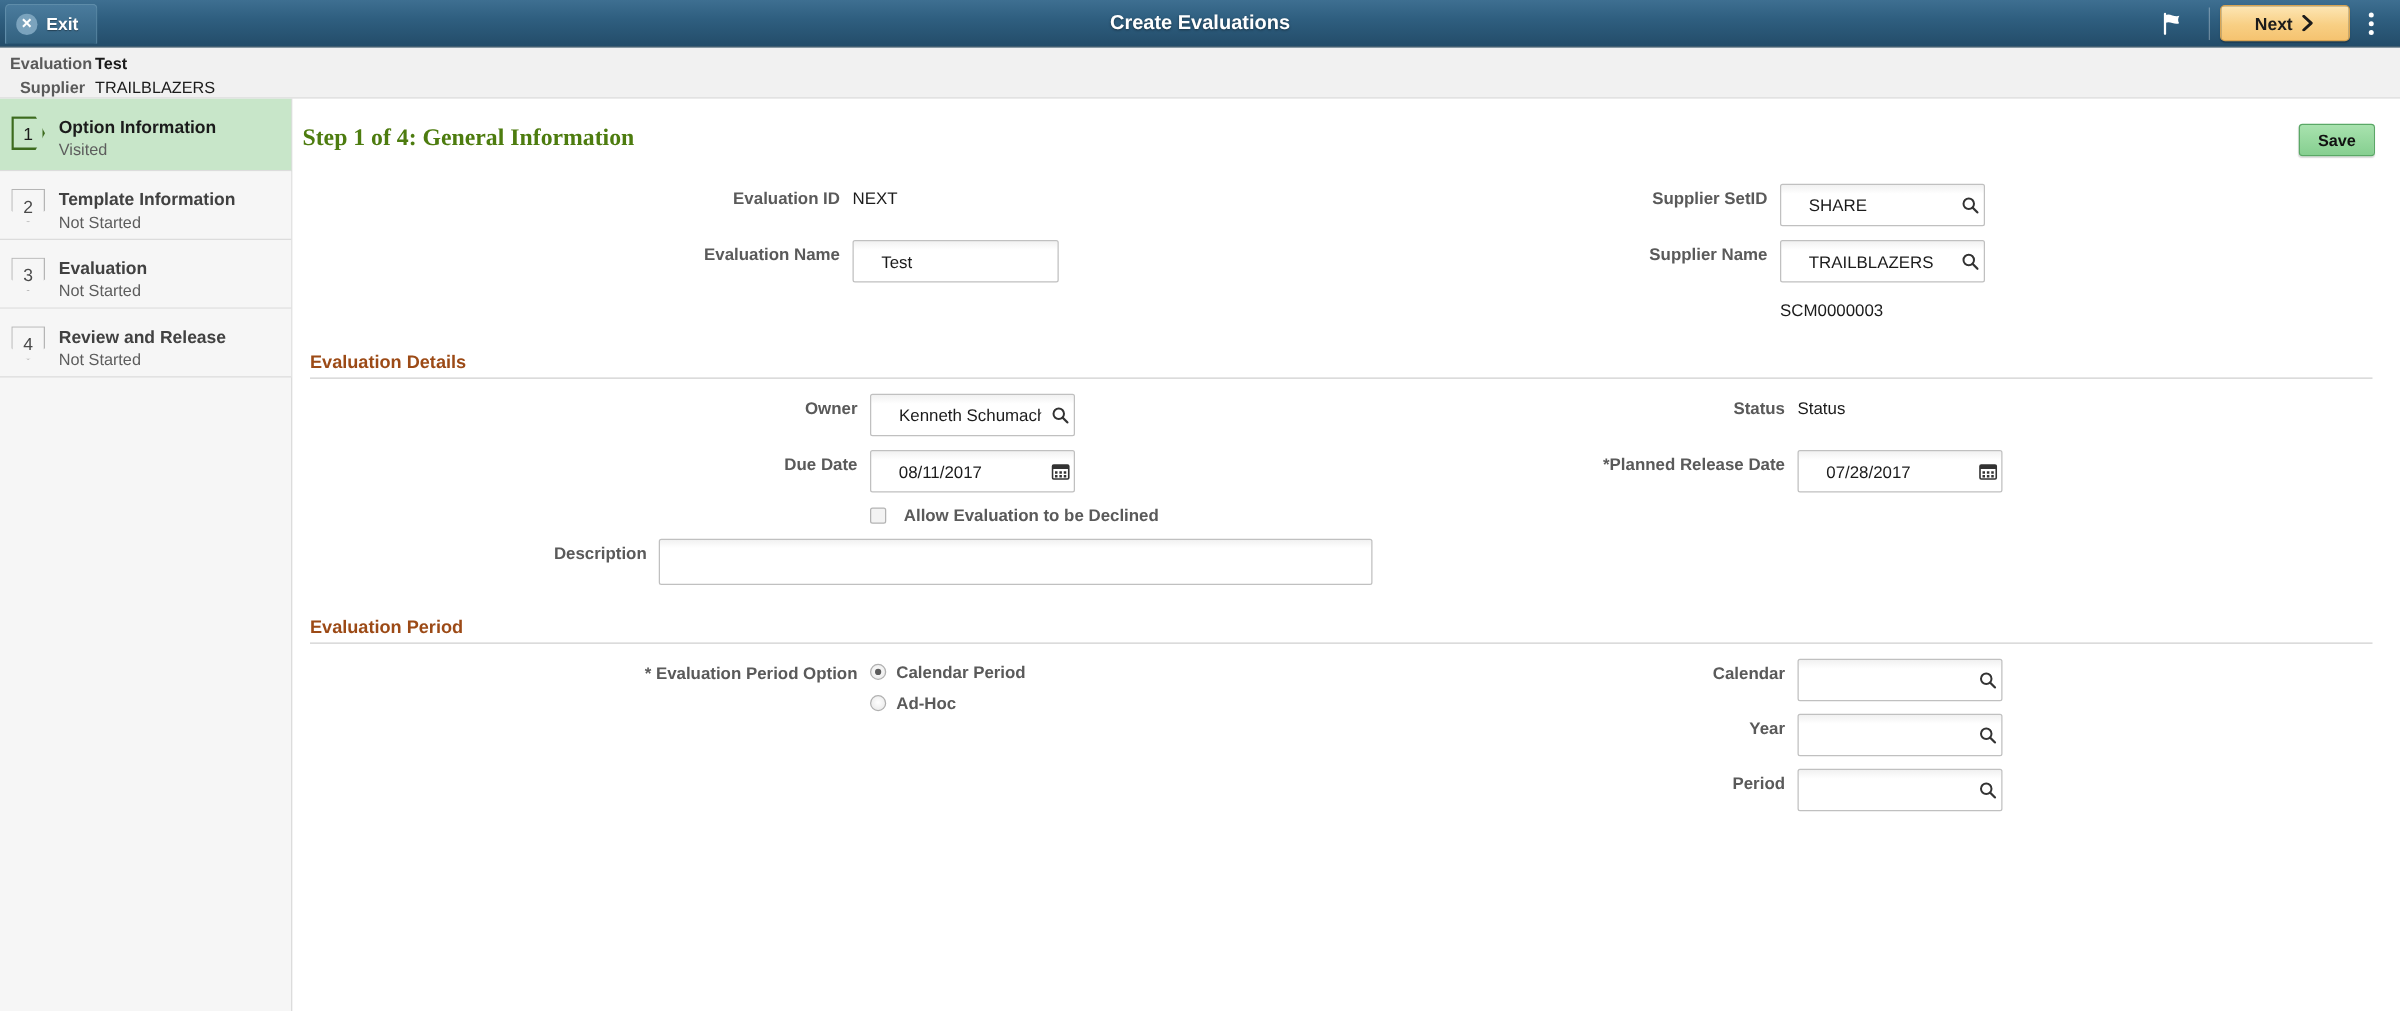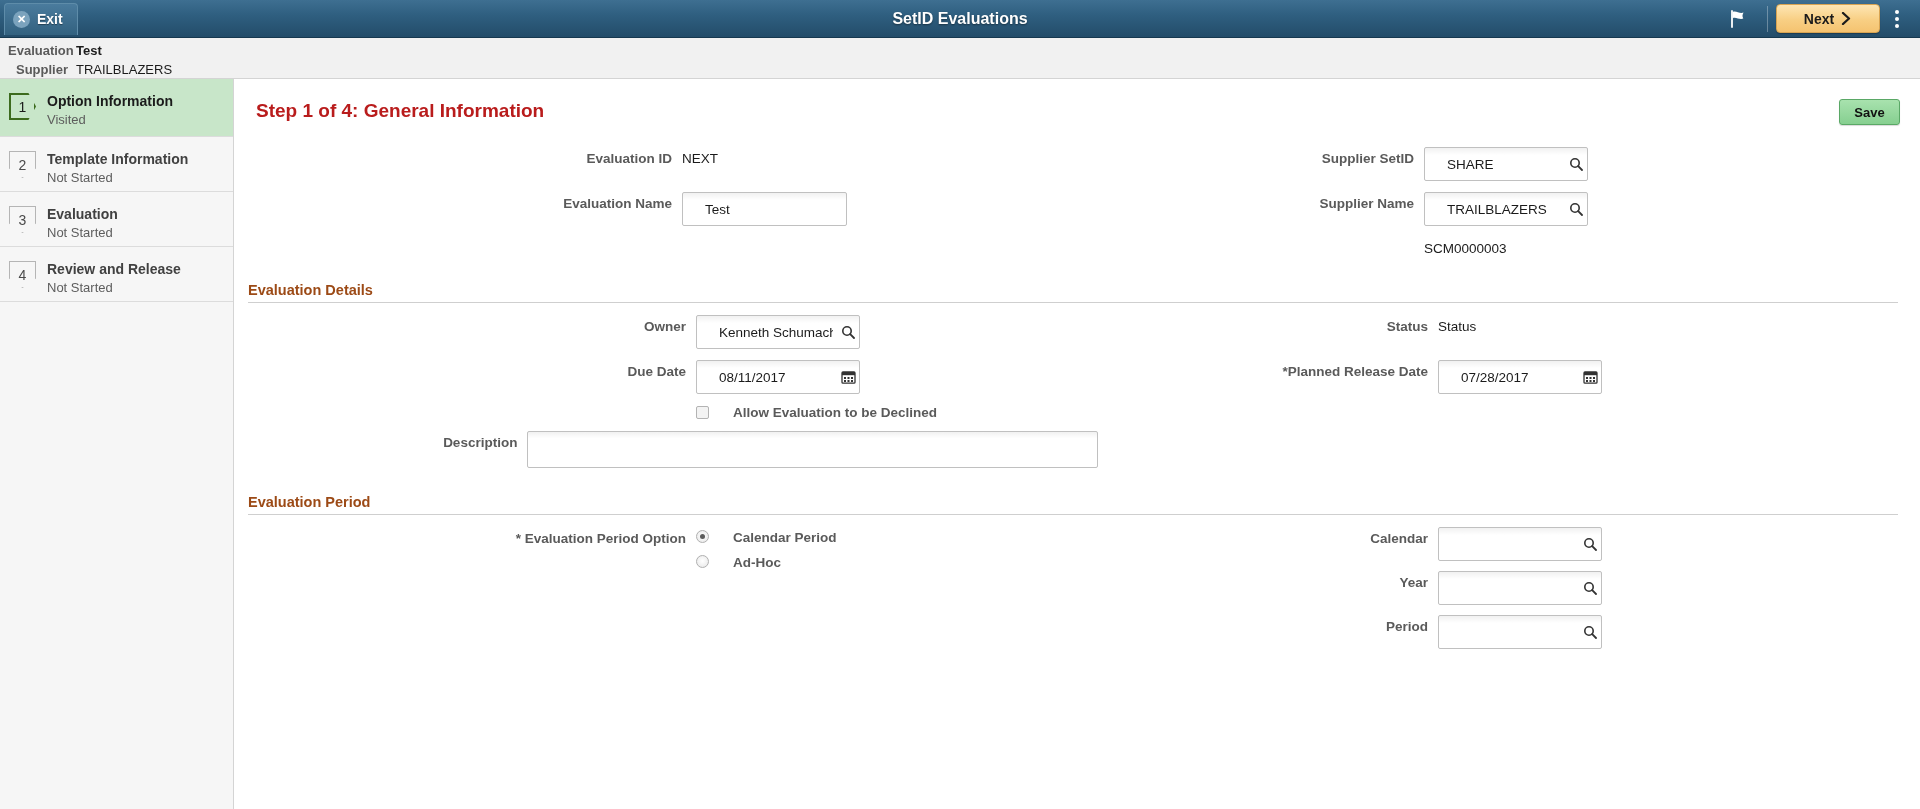--- a/index.html
+++ b/index.html
@@ -194,22 +194,23 @@
     border-radius: 3px;
     color: #111111;
     font-size: 13px;
     font-weight: bold;
     cursor: pointer;
     box-shadow: 0 1px 1px rgba(0,0,0,.15);
   }
   .page-title {
     font-size: 19px;
     font-weight: bold;
-    color: #b91c1c;
-    padding: 21px 0 0 22px;
+    color: #4d7c0f;
+    padding: 21px 0 0 8px;
+    font-family: Liberation Serif, serif;
   }
 
   
   .form-grid {
     position: relative;
     margin-top: 25px;
   }
   .row {
     display: flex;
     align-items: flex-start;
@@ -291,37 +292,37 @@
     padding-bottom: 4px;
   }
   .section-rule {
     height: 1px;
     background: #cfcfcf;
     width: 1650px;
     margin-bottom: 12px;
   }
 
   
-  .cb-row { display: flex; align-items: center; gap: 24px; }
+  .cb-row { display: flex; align-items: center; gap: 14px; }
   .cb {
     width: 13px; height: 13px;
     border: 1px solid #b3b3b3;
     background: #f3f3f3;
     border-radius: 2px;
     cursor: pointer;
     flex: 0 0 13px;
   }
   .cb-label {
     font-size: 13.5px;
     font-weight: bold;
     color: #5a5a5a;
     cursor: pointer;
   }
   .radio-group { display: flex; flex-direction: column; gap: 10px; padding-top: 3px; }
-  .radio-row { display: flex; align-items: flex-start; gap: 24px; cursor: pointer; }
+  .radio-row { display: flex; align-items: center; gap: 8px; cursor: pointer; }
   .radio {
     width: 13px; height: 13px;
     border-radius: 50%;
     border: 1px solid #b0b0b0;
     background: radial-gradient(circle at 50% 45%, #ffffff 0%, #e6e6e6 100%);
     flex: 0 0 13px;
     position: relative;
   }
   .radio.on::after {
     content: "";
@@ -341,21 +342,21 @@
 </style>
 </head>
 <body>
 
 <div class="header">
   <button class="exit-btn">
     <span class="exit-x">✕</span>
     <span>Exit</span>
   </button>
 
-  <div class="header-title">SetID Evaluations</div>
+  <div class="header-title">Create Evaluations</div>
 
   <div class="header-right">
     <div class="flag-icon">
       <svg width="20" height="20" viewBox="0 0 20 20" aria-hidden="true">
         <path d="M4 2 L4 18" stroke="#ffffff" stroke-width="1.8" fill="none" stroke-linecap="round"></path>
         <path d="M4.6 3 C8 1.2, 11.5 5.2, 15.5 3.6 C14.2 6, 14.2 7.6, 15.3 9.6 C11.3 11.2, 8 7.4, 4.6 9.2 Z" fill="#ffffff"></path>
       </svg>
     </div>
     <div class="hdr-divider"></div>
     <button class="next-btn">

